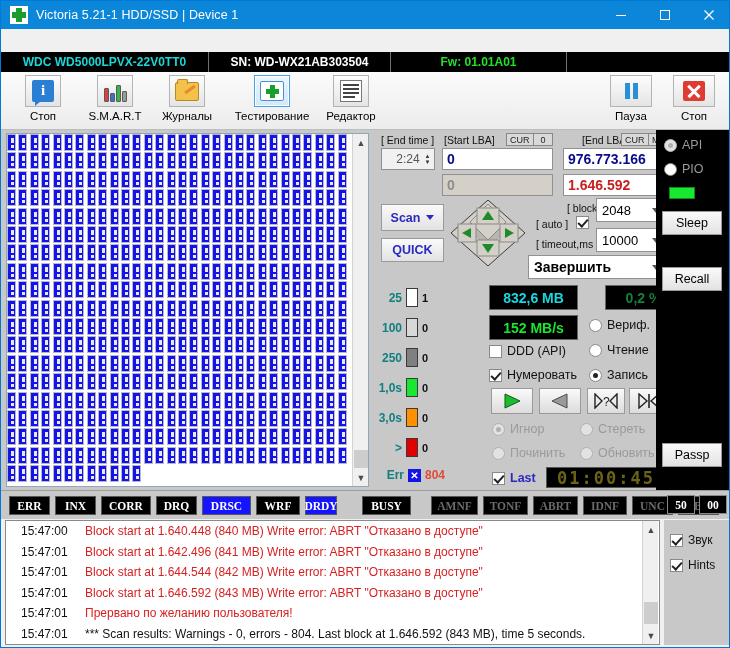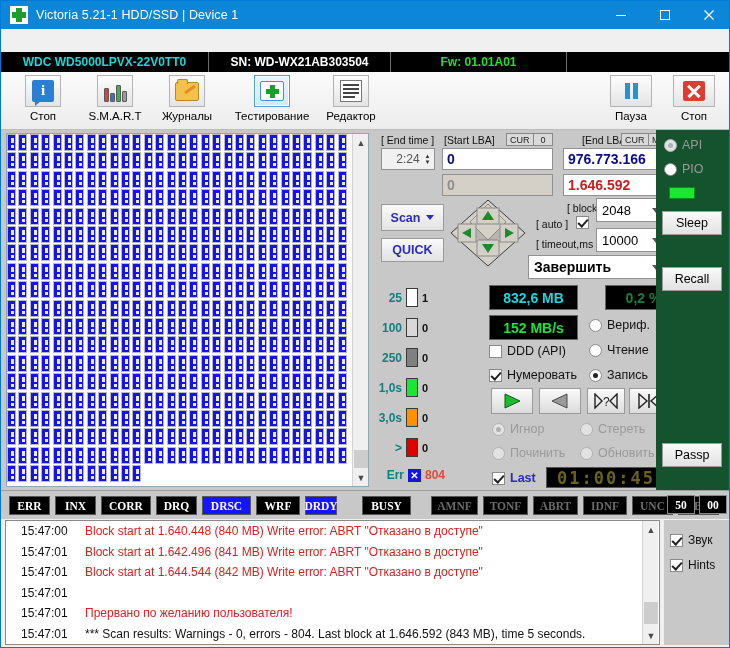--- a/index.html
+++ b/index.html
@@ -243,21 +243,21 @@
   .chk.on::after{content:"";position:absolute;left:3px;top:0px;width:4px;height:8px;
     border:solid #222;border-width:0 2px 2px 0;transform:rotate(42deg);}
   .opt { position:absolute;display:flex;align-items:center;gap:5px;font-size:12.5px;color:#111; }
   .opt.dim { color:#9a9a9a; }
 
   .playbtn {
     position:absolute;background:linear-gradient(#fafafa,#dcdcdc);
     border:1px solid #9a9a9a;display:flex;align-items:center;justify-content:center;
   }
 
-  .rightcol { position:absolute; left:655px; top:0; width:75px; height:360px; background:#14532d; }
+  .rightcol { position:absolute; left:655px; top:0; width:75px; height:360px; background:#000000; }
   .sidebtn {
     position:absolute;left:6px;width:60px;height:24px;
     background:linear-gradient(#fafafa,#e2e2e2);border:1px solid #9a9a9a;
     display:flex;align-items:center;justify-content:center;font-size:12.5px;color:#000;
   }
 
   
   .flagbar {
     position:absolute;left:0;top:489px;width:730px;height:29px;
     background:#c8c8c8;border-top:1px solid #9d9d9d;
@@ -1160,20 +1160,21 @@
       <div class="logrow">
         <span class="logtime">15:47:01</span>
         <span class="logmsg">Block start at 1.642.496 (841 MB) Write error: ABRT "Отказано в доступе"</span>
       </div>
       <div class="logrow">
         <span class="logtime">15:47:01</span>
         <span class="logmsg">Block start at 1.644.544 (842 MB) Write error: ABRT "Отказано в доступе"</span>
       </div>
       <div class="logrow">
         <span class="logtime">15:47:01</span>
+        <span class="logmsg">Block start at 1.646.592 (843 MB) Write error: ABRT "Отказано в доступе"</span>
       </div>
       <div class="logrow">
         <span class="logtime">15:47:01</span>
         <span class="logmsg">Прервано по желанию пользователя!</span>
       </div>
       <div class="logrow">
         <span class="logtime">15:47:01</span>
         <span class="logmsg black">*** Scan results: Warnings - 0, errors - 804. Last block at 1.646.592 (843 MB), time 5 seconds.</span>
       </div>
     </div>

